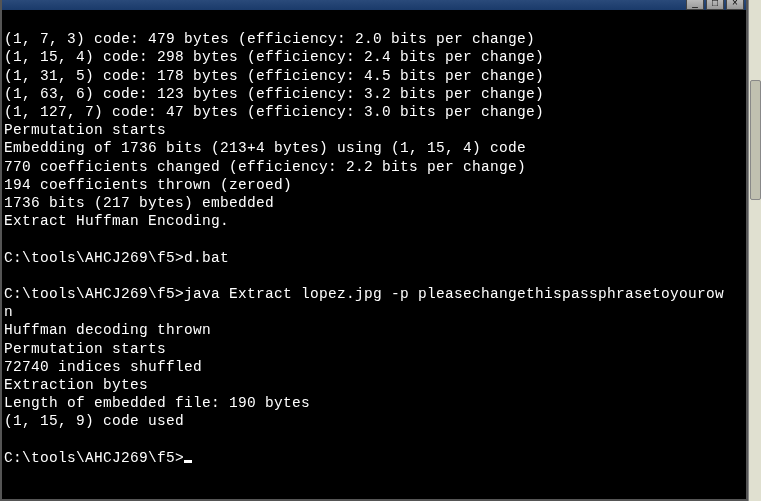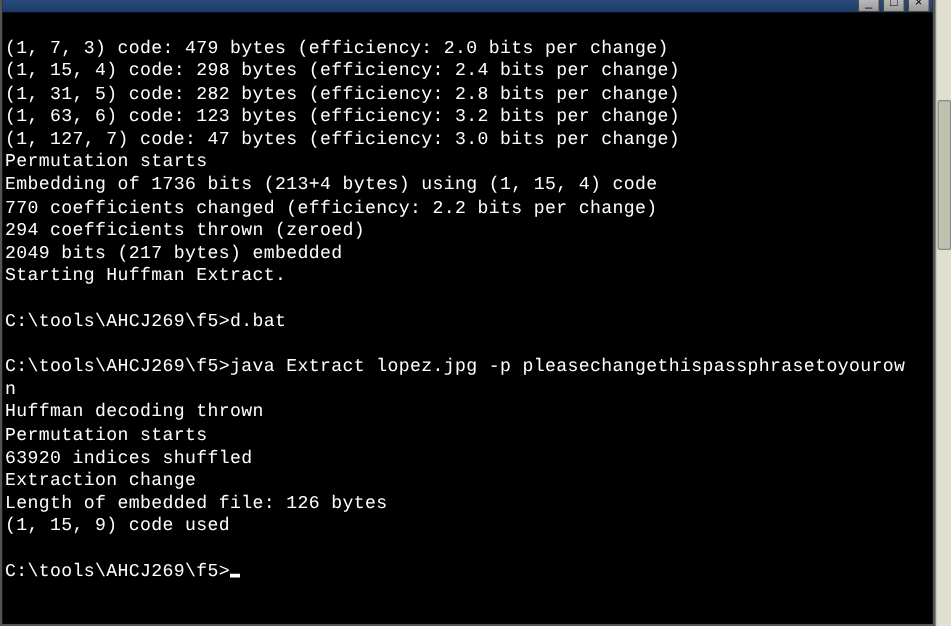--- a/index.html
+++ b/index.html
@@ -92,39 +92,39 @@
 
 <div class="window">
   <div class="titlebar">
     <div class="title-btn">_</div>
     <div class="title-btn">□</div>
     <div class="title-btn">×</div>
   </div>
   <div class="terminal">
 <span class="line">(1, 7, 3) code: 479 bytes (efficiency: 2.0 bits per change)</span>
 <span class="line">(1, 15, 4) code: 298 bytes (efficiency: 2.4 bits per change)</span>
-<span class="line">(1, 31, 5) code: 282 bytes (efficiency: 2.8 bits per change)</span>
+<span class="line">(1, 31, 5) code: 178 bytes (efficiency: 4.5 bits per change)</span>
 <span class="line">(1, 63, 6) code: 123 bytes (efficiency: 3.2 bits per change)</span>
 <span class="line">(1, 127, 7) code: 47 bytes (efficiency: 3.0 bits per change)</span>
 <span class="line">Permutation starts</span>
 <span class="line">Embedding of 1736 bits (213+4 bytes) using (1, 15, 4) code</span>
 <span class="line">770 coefficients changed (efficiency: 2.2 bits per change)</span>
-<span class="line">294 coefficients thrown (zeroed)</span>
-<span class="line">2049 bits (217 bytes) embedded</span>
-<span class="line">Starting Huffman Extract.</span>
+<span class="line">194 coefficients thrown (zeroed)</span>
+<span class="line">1736 bits (217 bytes) embedded</span>
+<span class="line">Extract Huffman Encoding.</span>
 <span class="line"></span>
 <span class="line">C:\tools\AHCJ269\f5&gt;d.bat</span>
 <span class="line"></span>
 <span class="line">C:\tools\AHCJ269\f5&gt;java Extract lopez.jpg -p pleasechangethispassphrasetoyourow</span>
 <span class="line">n</span>
 <span class="line">Huffman decoding thrown</span>
 <span class="line">Permutation starts</span>
-<span class="line">63920 indices shuffled</span>
-<span class="line">Extraction change</span>
-<span class="line">Length of embedded file: 126 bytes</span>
+<span class="line">72740 indices shuffled</span>
+<span class="line">Extraction bytes</span>
+<span class="line">Length of embedded file: 190 bytes</span>
 <span class="line">(1, 15, 9) code used</span>
 <span class="line"></span>
 <span class="line"><span>C:\tools\AHCJ269\f5&gt;</span><span class="cursor"></span></span>
   </div>
 </div>
 
 <div class="vscrollbar">
   <div class="vscroll-thumb"></div>
 </div>
 

